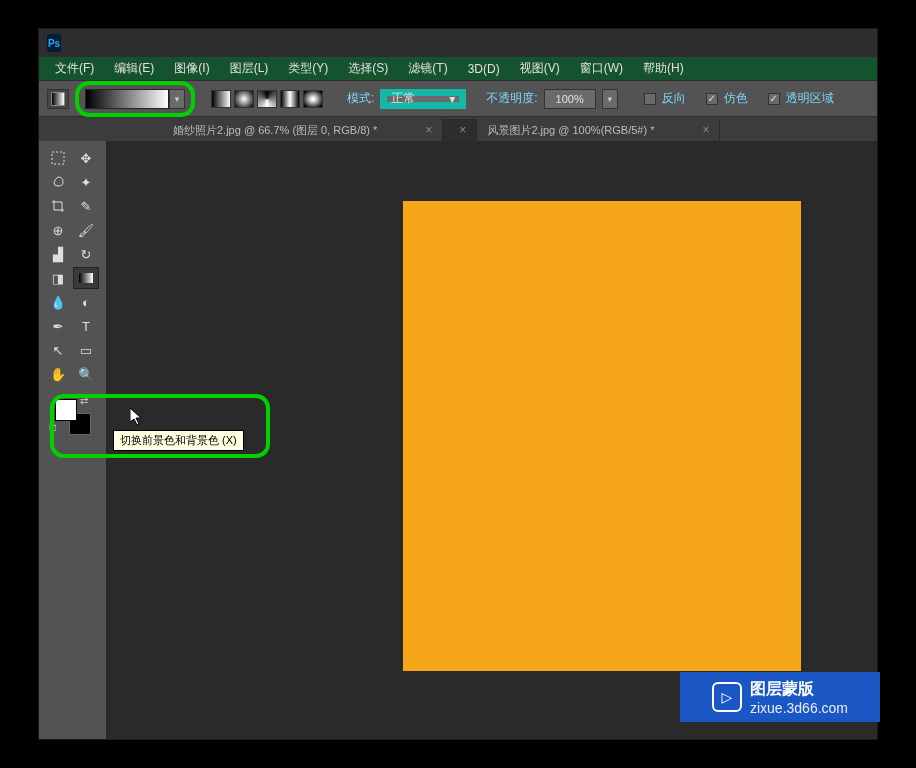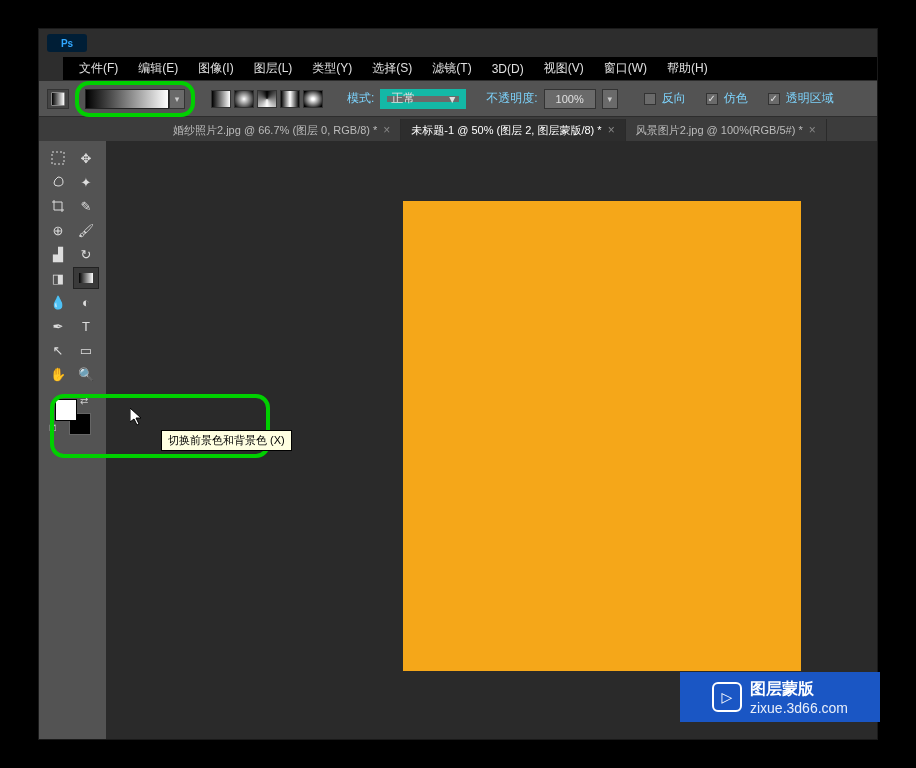--- a/index.html
+++ b/index.html
@@ -1,50 +1,50 @@
 <!DOCTYPE html>
 <html><head>
   <meta charset="utf-8">
   <style>
     * { margin: 0; padding: 0; box-sizing: border-box; }
     body { background: #000; font-family: "Microsoft YaHei", sans-serif; overflow: hidden; width: 916px; height: 768px; position: relative; }
     .app { position: absolute; top: 28px; left: 38px; right: 38px; bottom: 28px; background: #2d2d2d; border: 1px solid #1a1a1a; display: flex; flex-direction: column; }
     .titlebar { height: 28px; background: #2d2d2d; display: flex; align-items: center; padding-left: 8px; }
-    .ps-logo { width: 40px; height: 18px; background: #001e36; border-radius: 3px; display: flex; align-items: center; justify-content: center; color: #31a8ff; font-weight: bold; font-size: 10px; }
-    .menubar { height: 24px; background: #000000; display: flex; align-items: center; padding: 0 6px; border-bottom: 1px solid #2d2d2d; margin-left: 24px; }
+    .ps-logo { width: 14px; height: 18px; background: #001e36; border-radius: 3px; display: flex; align-items: center; justify-content: center; color: #31a8ff; font-weight: bold; font-size: 10px; }
+    .menubar { height: 24px; background: #14532d; display: flex; align-items: center; padding: 0 6px; border-bottom: 1px solid #2d2d2d; }
     .menu-item { color: #e0e0e0; font-size: 12px; padding: 0 10px; cursor: pointer; white-space: nowrap; }
     .optionsbar { height: 36px; background: #535353; display: flex; align-items: center; padding: 0 8px; gap: 6px; border-bottom: 1px solid #2d2d2d; position: relative; }
     .opt-icon { width: 22px; height: 20px; background: #454545; border: 1px solid #333; display: flex; align-items: center; justify-content: center; cursor: pointer; }
     .gradient-preview { width: 84px; height: 20px; background: linear-gradient(to right, #000, #fff); border: 1px solid #222; cursor: pointer; }
     .gradient-wrap { display: flex; align-items: center; border: 4px solid #00d000; border-radius: 14px; padding: 4px 6px; background: #535353; }
     .dropdown-arrow { width: 16px; height: 20px; background: #6a6a6a; border: 1px solid #333; display: flex; align-items: center; justify-content: center; cursor: pointer; font-size: 9px; color: #ccc; }
     .opt-label { color: #7dd3fc; font-size: 12px; }
     .mode-select { width: 86px; height: 20px; background: #6a6a6a; border: 7px solid #14b8a6; color: #e0e0e0; font-size: 12px; padding: 0 4px; display: flex; align-items: center; justify-content: space-between; cursor: pointer; }
     .opacity-input { width: 52px; height: 20px; background: #6a6a6a; border: 1px solid #333; color: #e0e0e0; font-size: 11px; text-align: center; display: flex; align-items: center; justify-content: center; cursor: text; }
     .checkbox { width: 12px; height: 12px; background: #6a6a6a; border: 1px solid #333; cursor: pointer; display: inline-flex; align-items: center; justify-content: center; }
     .checkbox.checked::before { content: "✓"; color: #e0e0e0; font-size: 10px; }
     .tabbar { height: 24px; background: #3c3c3c; display: flex; align-items: flex-end; padding-left: 124px; gap: 0; }
-    .tab { height: 22px; padding: 0 10px; background: #3c3c3c; color: #bbb; font-size: 11px; display: flex; align-items: center; cursor: pointer; border-right: 1px solid #2a2a2a; white-space: nowrap; }
+    .tab { height: 22px; padding: 0 10px; background: #3c3c3c; color: #bbb; font-size: 11px; display: flex; align-items: center; cursor: pointer; border-right: 1px solid #2a2a2a; white-space: nowrap; gap: 42px; }
     .tab.active { background: #2d2d2d; color: #fff; }
     .tab .close { margin-left: 6px; font-size: 12px; cursor: pointer; color: #888; }
     .workspace { flex: 1; display: flex; overflow: hidden; }
     .toolbox { width: 68px; background: #535353; border-right: 1px solid #2a2a2a; display: flex; flex-direction: column; padding: 6px; gap: 2px; position: relative; }
     .tool-row { display: flex; gap: 2px; }
     .tool { width: 26px; height: 22px; background: #535353; border: 1px solid #535353; display: flex; align-items: center; justify-content: center; cursor: pointer; color: #ddd; font-size: 13px; }
     .tool.selected { background: #3a3a3a; border-color: #222; }
     .color-swatches-group { margin-top: 4px; position: relative; width: 56px; height: 60px; }
     .color-fg { position: absolute; top: 8px; left: 10px; width: 22px; height: 22px; background: #fff; border: 1px solid #000; z-index: 2; cursor: pointer; }
     .color-bg { position: absolute; top: 22px; left: 24px; width: 22px; height: 22px; background: #000; border: 1px solid #666; z-index: 1; cursor: pointer; }
     .swap-icon { position: absolute; top: 4px; left: 35px; font-size: 10px; color: #ccc; cursor: pointer; }
     .default-icon { position: absolute; top: 32px; left: 4px; width: 10px; height: 10px; font-size: 8px; color: #ccc; cursor: pointer; }
     .highlight-box { position: absolute; border: 4px solid #00d000; border-radius: 14px; pointer-events: none; z-index: 10; }
     .highlight-colors { top: 394px; left: 50px; width: 220px; height: 64px; }
     .canvas-area { flex: 1; background: #2a2a2a; position: relative; overflow: hidden; }
     .canvas { position: absolute; top: 60px; left: 296px; width: 398px; height: 470px; background: #f5a719; }
-    .tooltip { position: absolute; background: #ffffe1; border: 1px solid #000; padding: 2px 6px; font-size: 11px; color: #000; z-index: 20; white-space: nowrap; margin-left: 48px; }
+    .tooltip { position: absolute; background: #ffffe1; border: 1px solid #000; padding: 2px 6px; font-size: 11px; color: #000; z-index: 20; white-space: nowrap; }
     .tooltip-swap { top: 430px; left: 113px; }
     .watermark { position: absolute; bottom: 46px; right: 36px; width: 200px; height: 50px; background: #1a56c4; display: flex; align-items: center; justify-content: center; gap: 8px; color: #fff; }
     .watermark-icon { width: 30px; height: 30px; border: 2px solid #fff; border-radius: 6px; display: flex; align-items: center; justify-content: center; font-size: 14px; }
     .watermark-text { display: flex; flex-direction: column; }
     .watermark-title { font-size: 16px; font-weight: bold; }
     .watermark-sub { font-size: 14px; opacity: 0.9; }
     .cursor-arrow { position: absolute; top: 408px; left: 130px; z-index: 15; pointer-events: none; }
     .grad-type-icon { width: 20px; height: 18px; border: 1px solid #333; cursor: pointer; }
     .gt-linear { background: linear-gradient(to right, #000, #fff); }
     .gt-radial { background: radial-gradient(circle, #fff, #000); }
@@ -121,21 +121,20 @@
     <div class="checkbox checked"></div>
     <div class="opt-label">透明区域</div>
   </div>
 
   <div class="tabbar">
     <div class="tab">
       <span>婚纱照片2.jpg @ 66.7% (图层 0, RGB/8) *</span>
       <span class="close">×</span>
     </div>
     <div class="tab active">
-      <span>未标题-1 @ 50% (图层 2, 图层蒙版/8) *</span>
       <span class="close">×</span>
     </div>
     <div class="tab">
       <span>风景图片2.jpg @ 100%(RGB/5#) *</span>
       <span class="close">×</span>
     </div>
   </div>
 
   <div class="workspace">
     <div class="toolbox">

